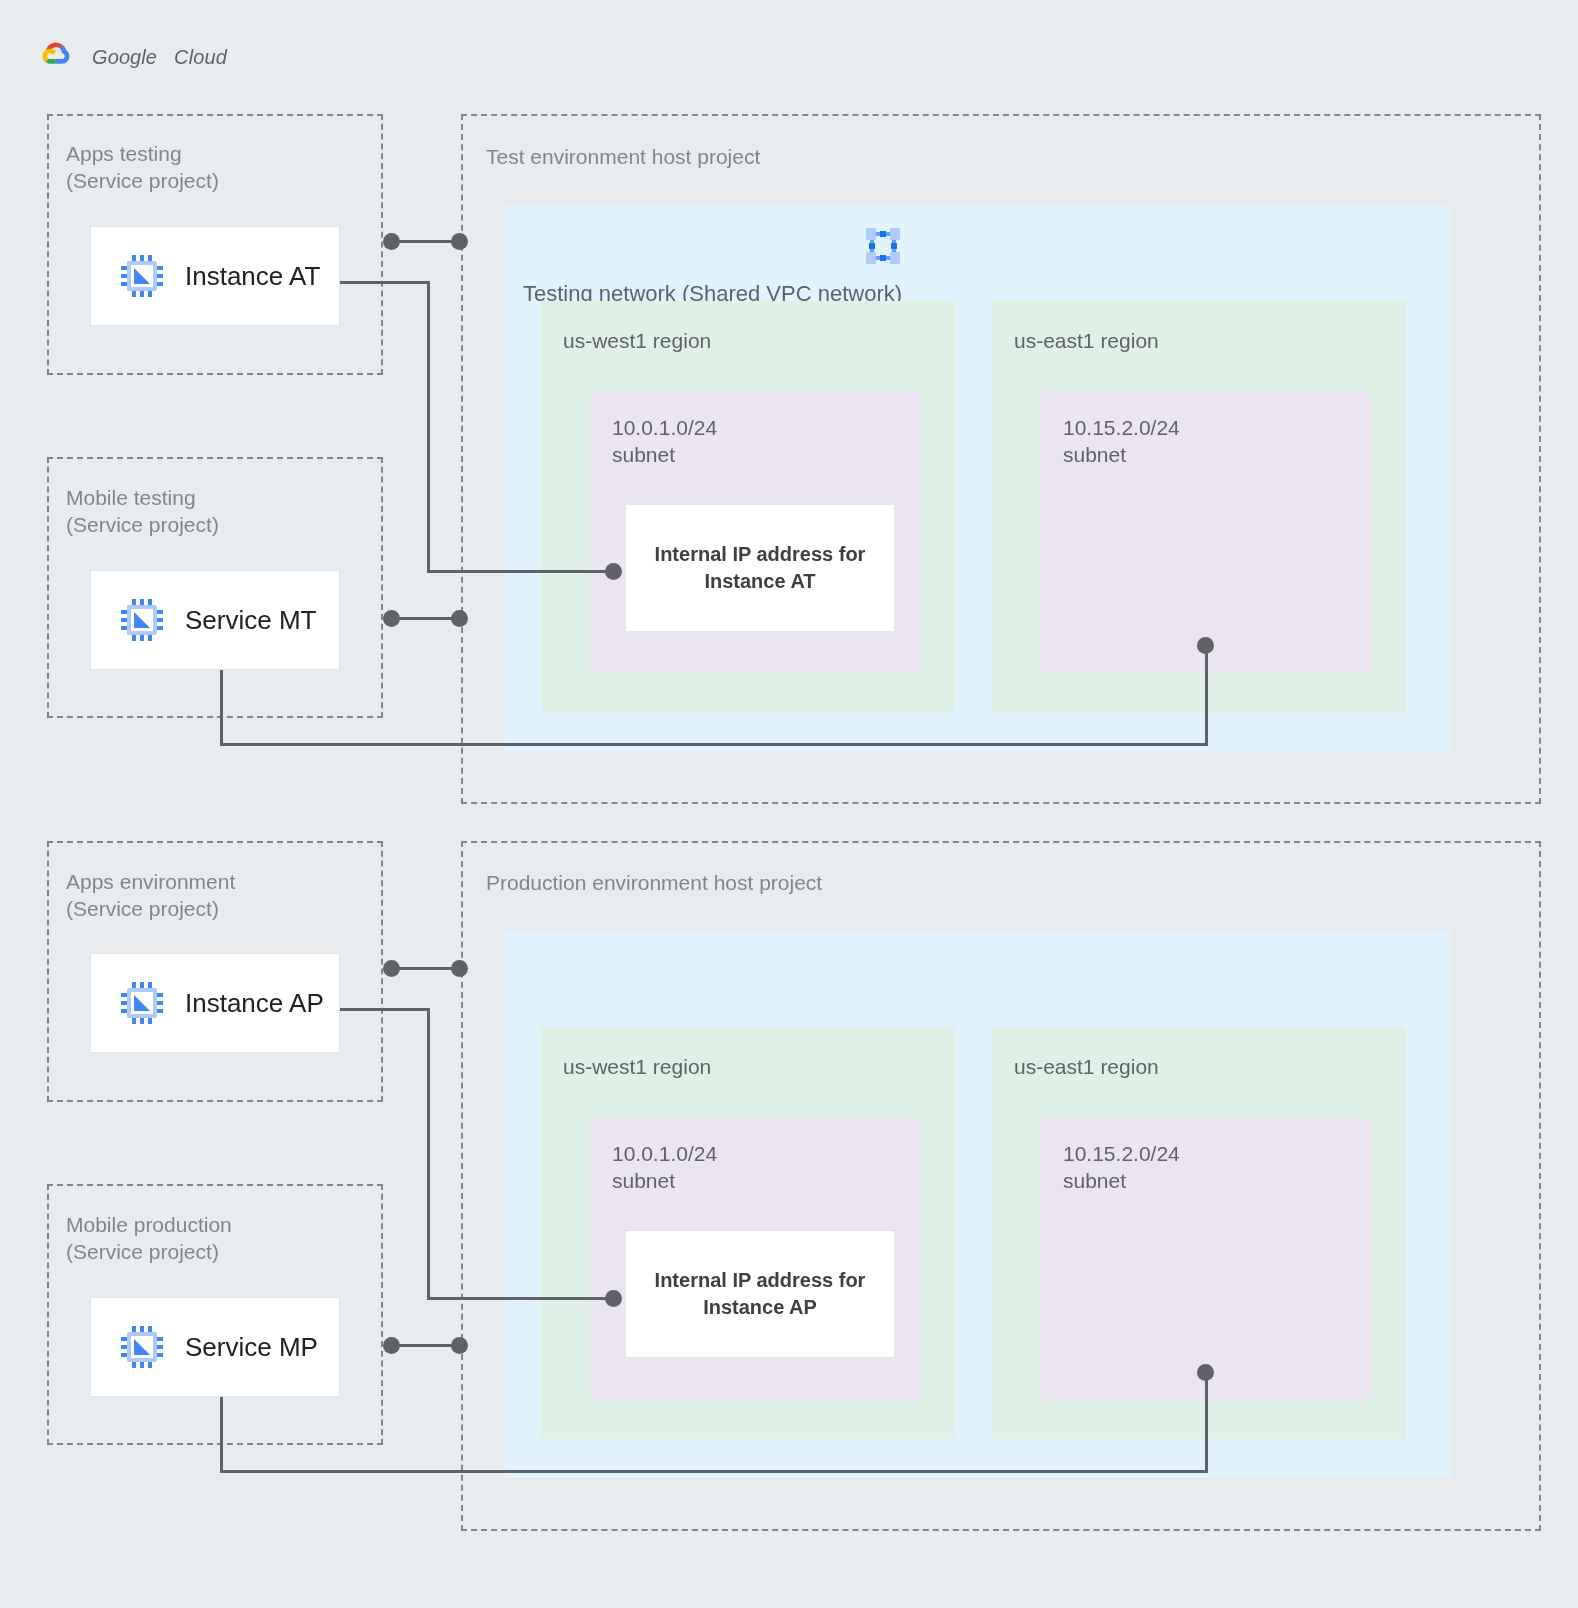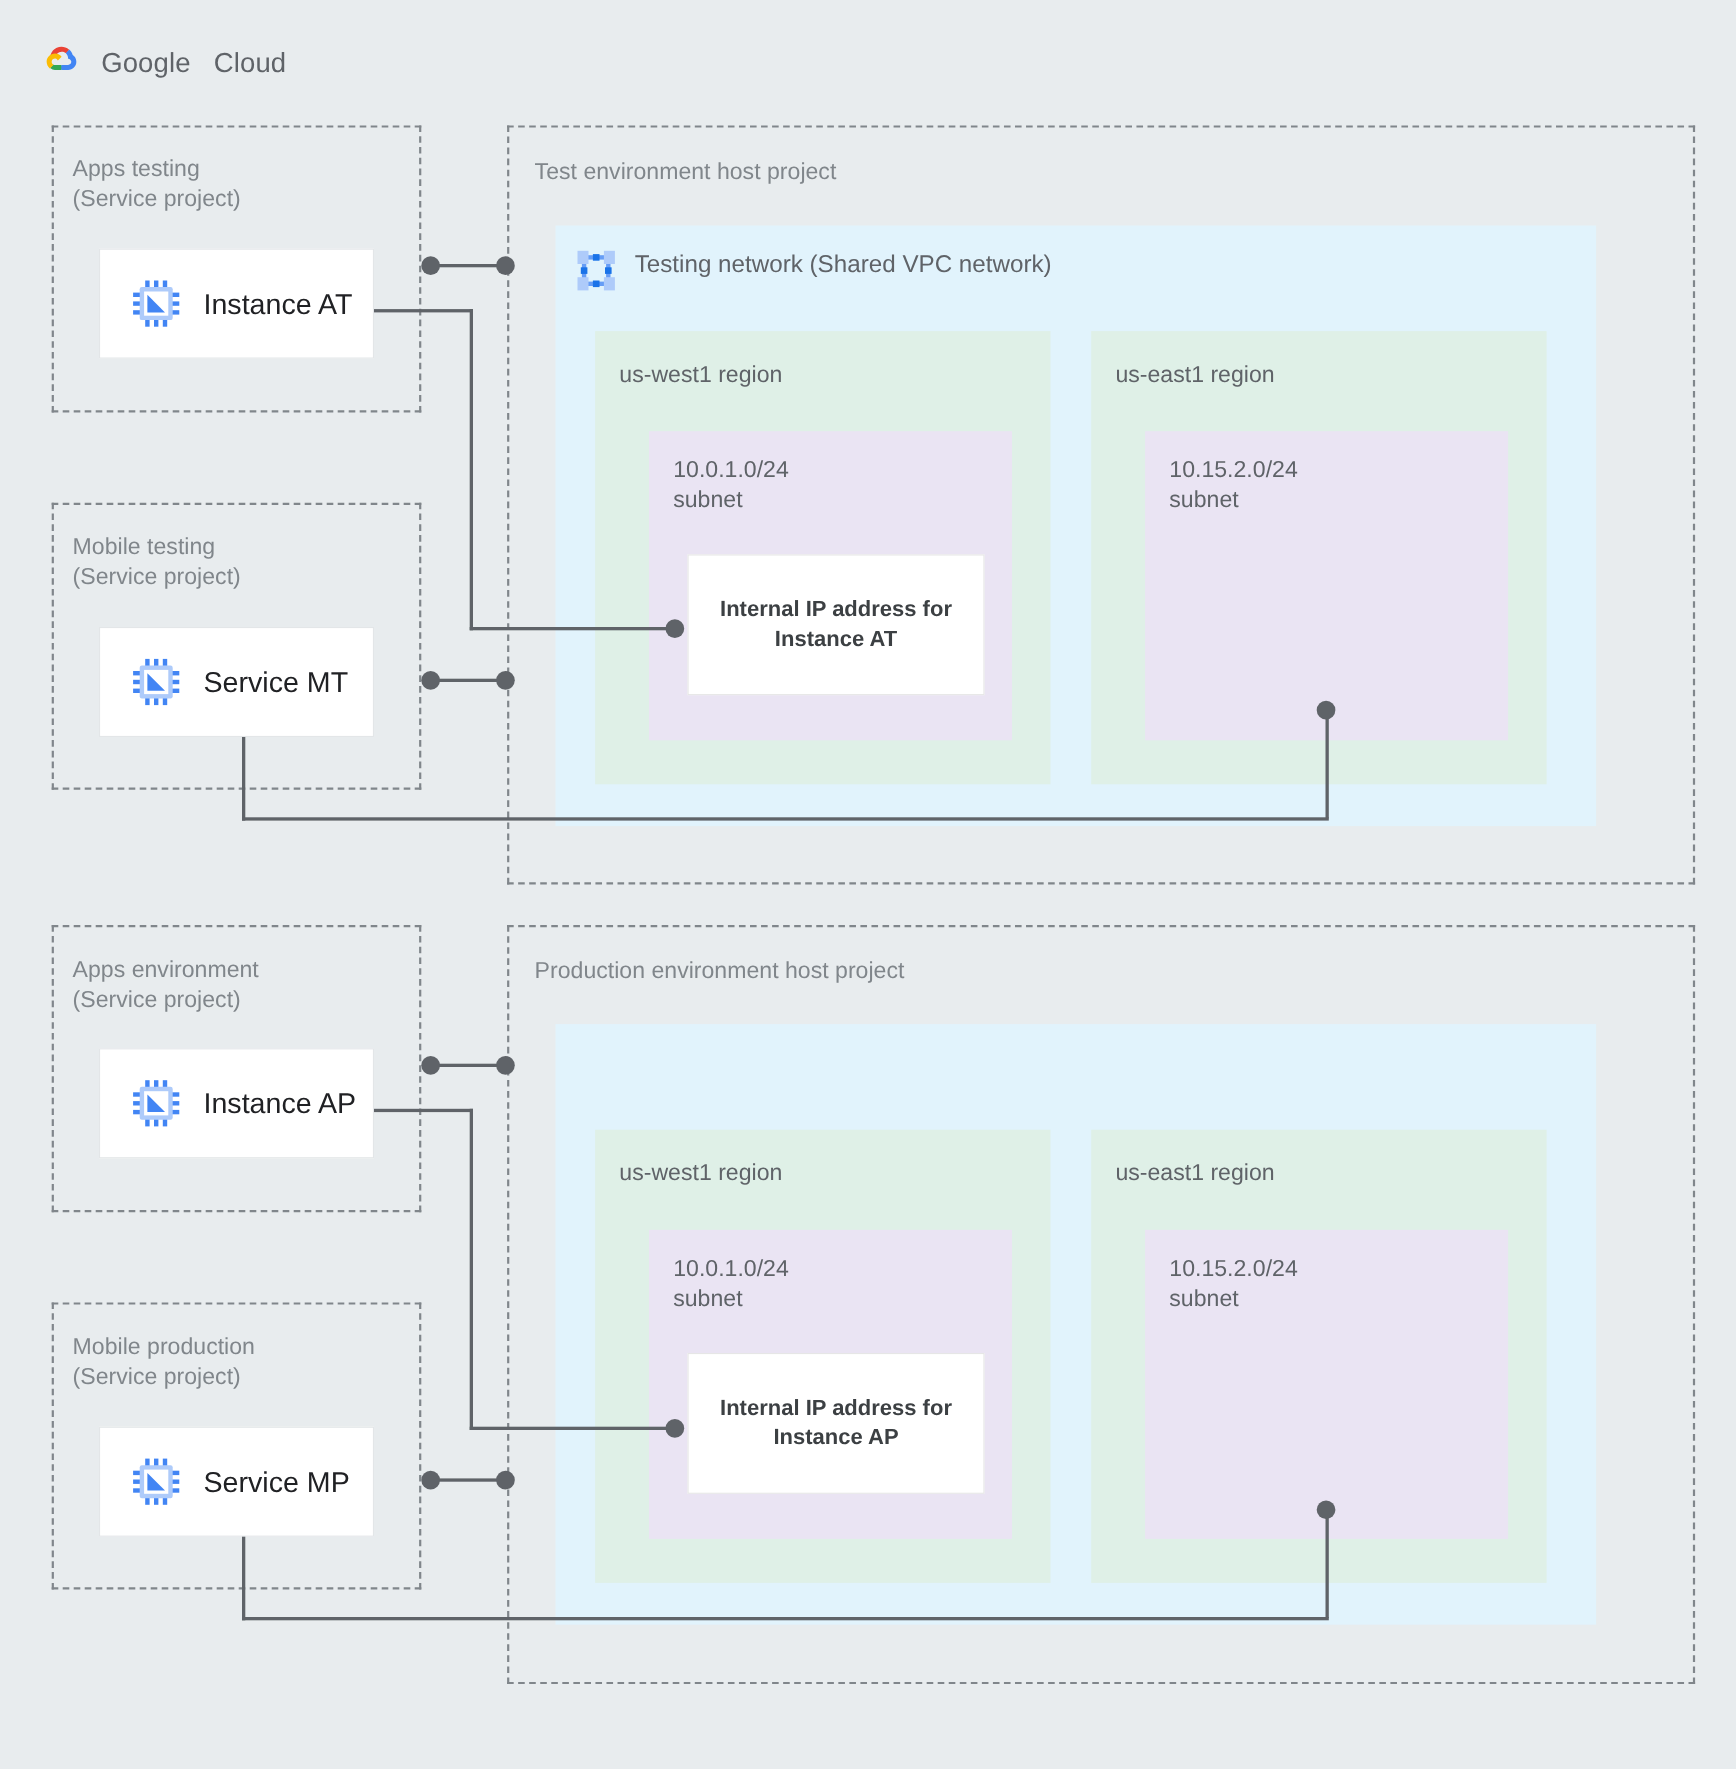--- a/index.html
+++ b/index.html
@@ -9,21 +9,21 @@
     background:#e8ecee;
     font-family:"Liberation Sans",sans-serif;
     position:relative;overflow:hidden;
     -webkit-font-smoothing:antialiased;
   }
   .abs{position:absolute;}
 
   
   #gc-logo{left:32px;top:34px;display:flex;align-items:center;gap:14px;}
   .gc-mark{width:46px;height:46px;position:relative;}
-  .gc-text{font-size:25px;color:#5f6368;letter-spacing:.1px;white-space:nowrap;}
+  .gc-text{font-size:20px;color:#5f6368;letter-spacing:.1px;white-space:nowrap;font-style:italic;}
   .gc-text b{font-weight:400;}
 
   
   .dashed{
     border:2px dashed #80868b;
     box-sizing:border-box;
     background:transparent;
   }
   .dash-label{
     position:absolute;
@@ -63,21 +63,21 @@
   .chip .pr{width:7px;height:4px;right:0;}
 
   
   .vpc-icon{width:38px;height:38px;position:relative;flex:0 0 38px;}
   .vpc-icon .edge{position:absolute;background:#669df6;}
   .vpc-icon .node{position:absolute;background:#aecbfa;}
   .vpc-icon .dot{position:absolute;background:#1a73e8;}
 
   
   .network-box{background:#e1f3fc;box-sizing:border-box;}
-  .network-head{display:flex;align-items:flex-start;gap:16px;}
+  .network-head{display:flex;align-items:flex-end;gap:16px;flex-direction:column;}
   .network-title{font-size:22px;color:#5f6368;white-space:nowrap;}
 
   .region-box{background:#dff0e7;box-sizing:border-box;}
   .region-label{position:absolute;font-size:21px;color:#5f6368;white-space:nowrap;}
 
   .subnet-box{background:#eae4f3;box-sizing:border-box;}
   .subnet-label{
     position:absolute;font-size:21px;color:#5f6368;
     line-height:1.3;white-space:pre-line;
   }

